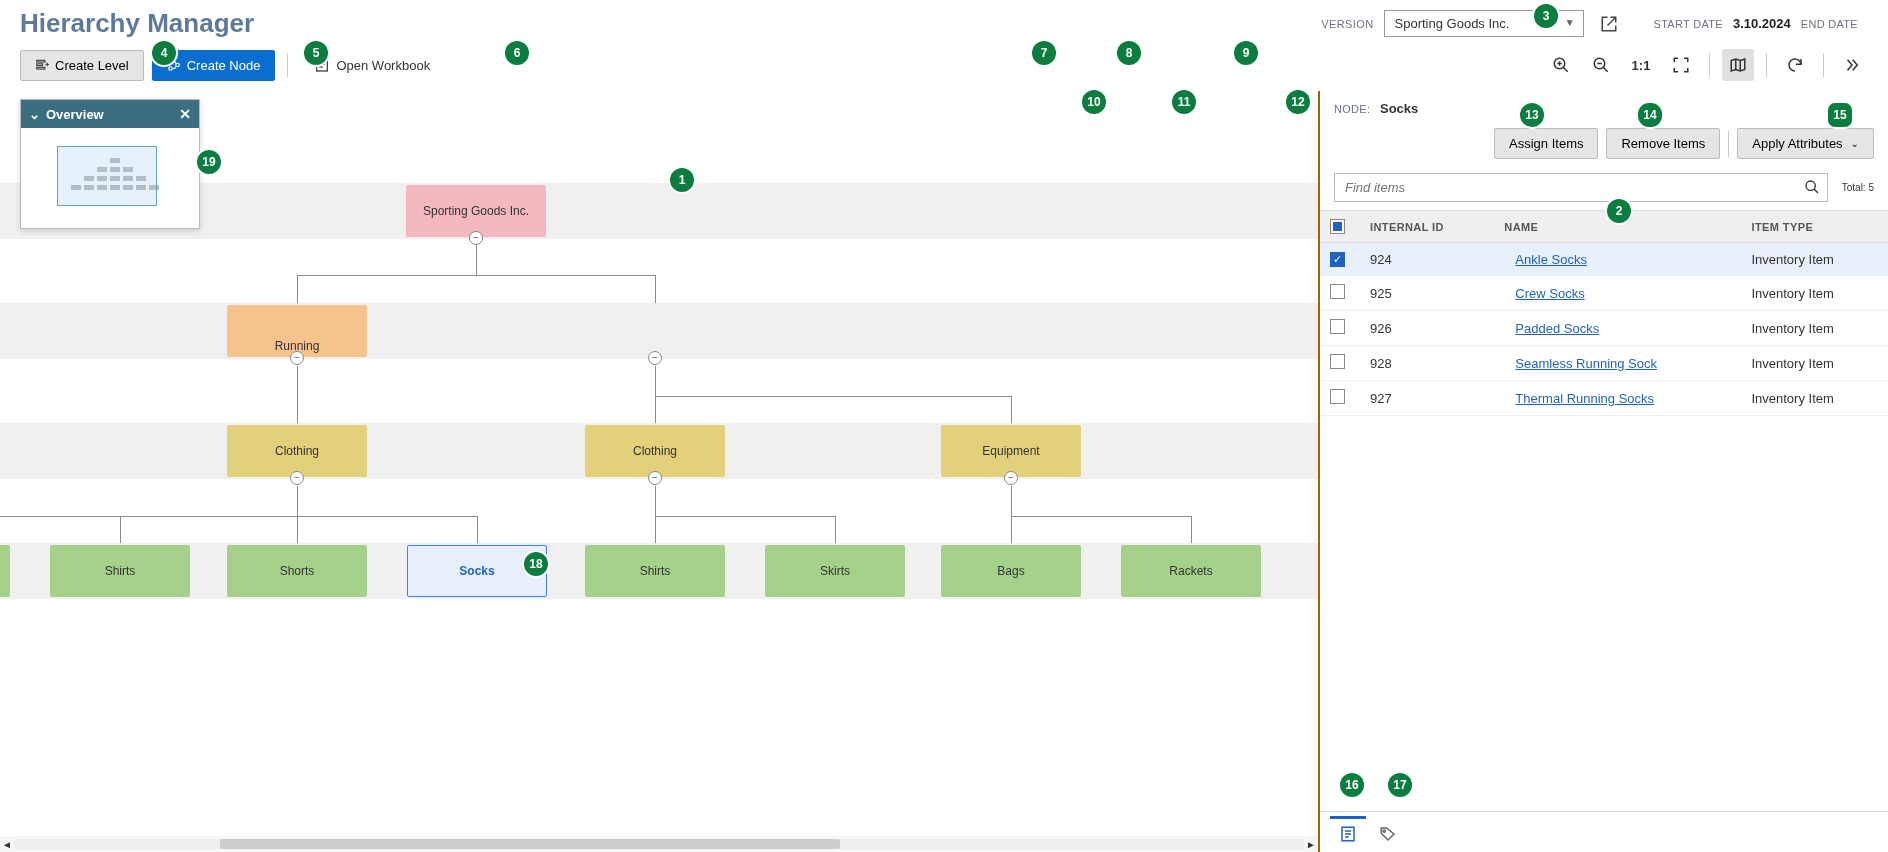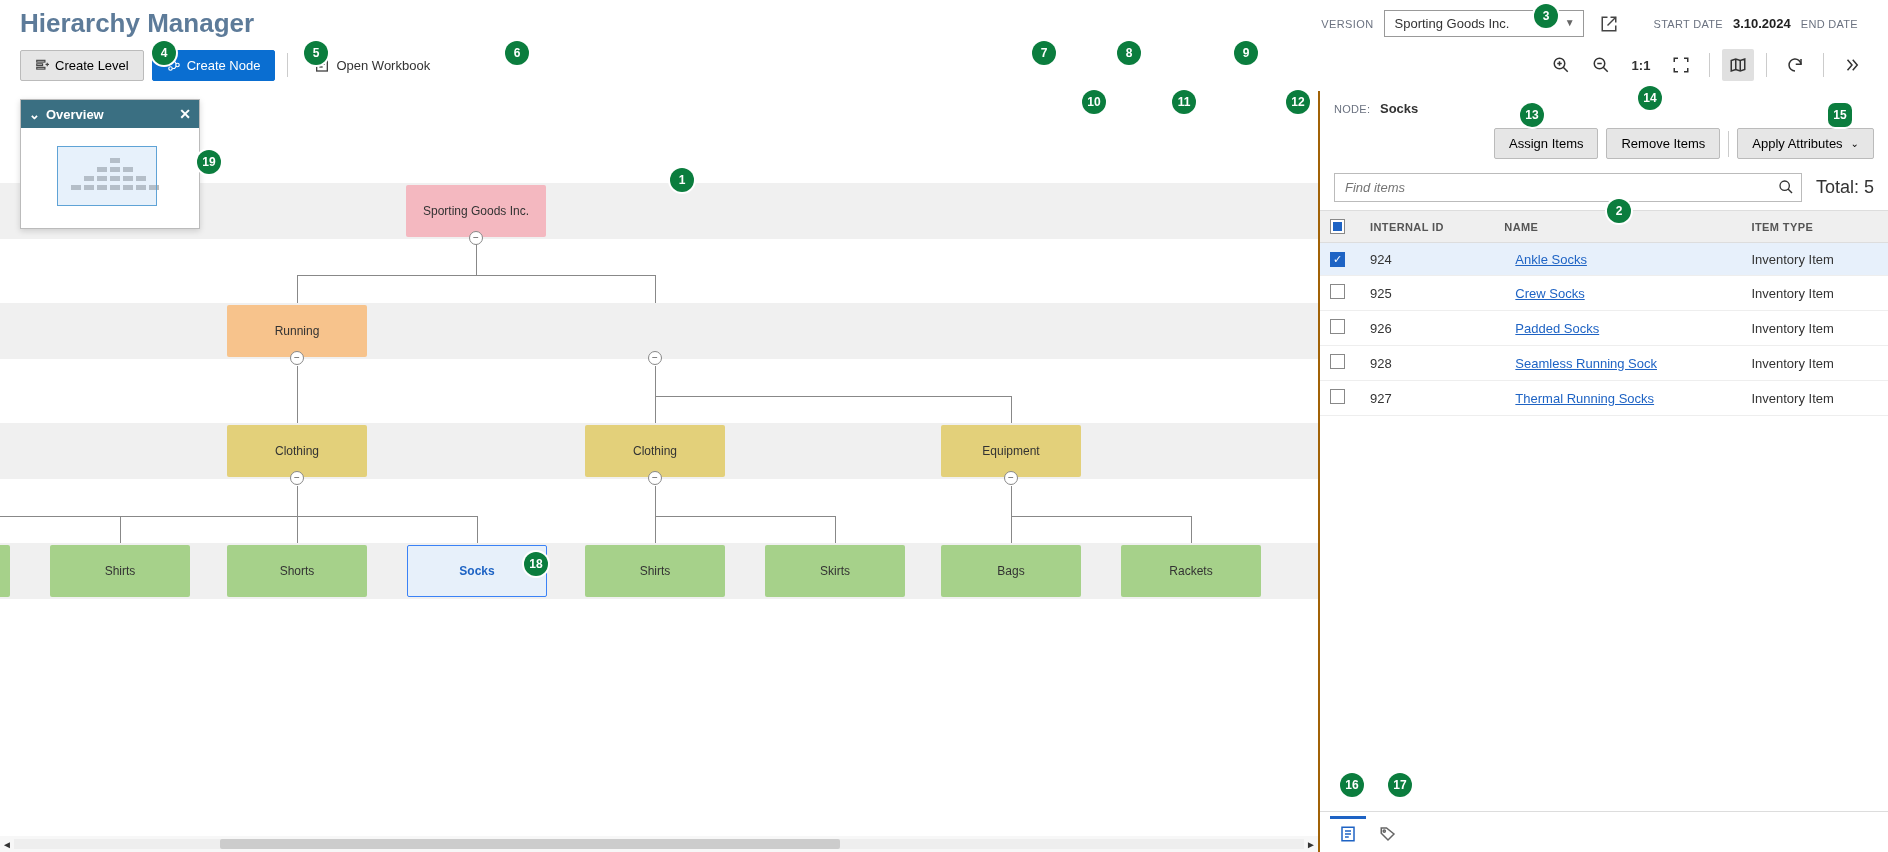--- a/index.html
+++ b/index.html
@@ -46,21 +46,21 @@
 .overview-body { padding: 10px; height: 100px; position: relative; }
 .minimap-view { position: absolute; left: 36px; top: 18px; width: 100px; height: 60px; border: 1px solid #5fa3d6; background: rgba(160,200,240,.25); }
 .minimap-sketch { position: absolute; left: 22px; top: 30px; right: 12px; display: flex; flex-direction: column; gap: 4px; align-items: center; }
 .mm-row { display: flex; gap: 3px; }
 .mm-box { width: 10px; height: 5px; background: #bbb; }
 .level-band { position: absolute; left: 0; right: 0; height: 56px; background: #f0f0f0; }
 .lb1 { top: 92px; } .lb2 { top: 212px; } .lb3 { top: 332px; } .lb4 { top: 452px; }
 
 .node { position: absolute; width: 140px; height: 52px; display: flex; align-items: center; justify-content: center; text-align: center; font-size: 12px; padding: 4px; border-radius: 2px; cursor: pointer; }
 .node-root { background: #f4b8c0; } 
-.node-cat  { background: #f7c38c; }
+.node-cat  { background: #f7c38c; align-items: flex-end; }
 .node-sub  { background: #e3d07a; }
 .node-leaf { background: #a6d18a; }
 .node-selected { background: #e7f0fa; border: 1px solid #3b82f6; color: #1e63c4; font-weight: 600; }
 
 .collapse { position: absolute; width: 14px; height: 14px; background: #fff; border: 1px solid #888; border-radius: 50%; display: flex; align-items: center; justify-content: center; font-size: 10px; line-height: 1; cursor: pointer; color: #555; }
 
 .edge { position: absolute; background: #888; }
 .edge-h { height: 1px; }
 .edge-v { width: 1px; }
 
@@ -71,21 +71,21 @@
 .side-header .val { font-weight: 700; }
 .side-actions { display: flex; gap: 8px; padding: 6px 14px 14px; justify-content: flex-end; align-items: center; }
 .side-actions .sep { width: 1px; height: 26px; background: #ccc; }
 .dropdown-btn { display: inline-flex; align-items: center; gap: 8px; }
 .dropdown-btn .caret { font-size: 10px; }
 
 .search-row { display: flex; align-items: center; gap: 14px; padding: 0 14px 8px; }
 .search-box { flex: 1; position: relative; }
 .search-input { width: 100%; padding: 6px 30px 6px 10px; border: 1px solid #bbb; font-size: 13px; font-style: italic; color: #888; }
 .search-icon { position: absolute; right: 8px; top: 6px; color: #555; }
-.total-label { font-size: 18px; color: #333; white-space: nowrap; }
+.total-label { font-size: 10px; color: #333; white-space: nowrap; }
 
 .grid { flex: 1; overflow: auto; }
 .grid table { width: 100%; border-collapse: collapse; }
 .grid th { text-align: left; font-size: 11px; color: #555; letter-spacing: .4px; background: #efefef; padding: 8px 10px; border-top: 1px solid #ddd; border-bottom: 1px solid #ddd; font-weight: 600; }
 .grid td { padding: 8px 10px; border-bottom: 1px solid #eee; font-size: 13px; }
 .grid tr.selected td { background: #e7f0fb; }
 .grid a { color: #1e63c4; text-decoration: underline; margin-left: 11px; }
 .chk { width: 15px; height: 15px; border: 1px solid #888; display: inline-flex; align-items: center; justify-content: center; background: #fff; cursor: pointer; }
 .chk.checked { background: #1e63c4; border-color: #1e63c4; color: #fff; font-size: 11px; }
 .chk.ind::after { content: ""; width: 9px; height: 9px; background: #1e63c4; display: block; }
@@ -439,20 +439,20 @@
   <div class="callout" style="left:152px; top:41px;">4</div>
   <div class="callout" style="left:304px; top:41px;">5</div>
   <div class="callout" style="left:505px; top:41px;">6</div>
   <div class="callout" style="left:1032px; top:41px;">7</div>
   <div class="callout" style="left:1117px; top:41px;">8</div>
   <div class="callout" style="left:1234px; top:41px;">9</div>
   <div class="callout" style="left:1082px; top:90px;">10</div>
   <div class="callout" style="left:1172px; top:90px;">11</div>
   <div class="callout" style="left:1286px; top:90px;">12</div>
   <div class="callout" style="left:1520px; top:103px;">13</div>
-  <div class="callout" style="left:1638px; top:86px;">14</div>
+  <div class="callout" style="left:1638px; top:103px;border-radius:11px;">14</div>
   <div class="callout" style="left:1828px; top:103px;border-radius:7px;">15</div>
   <div class="callout" style="left:1340px; top:773px;">16</div>
   <div class="callout" style="left:1388px; top:773px;">17</div>
   <div class="callout" style="left:524px; top:552px;">18</div>
   <div class="callout" style="left:197px; top:150px;">19</div>
 
 </div>
 
 </body></html>

